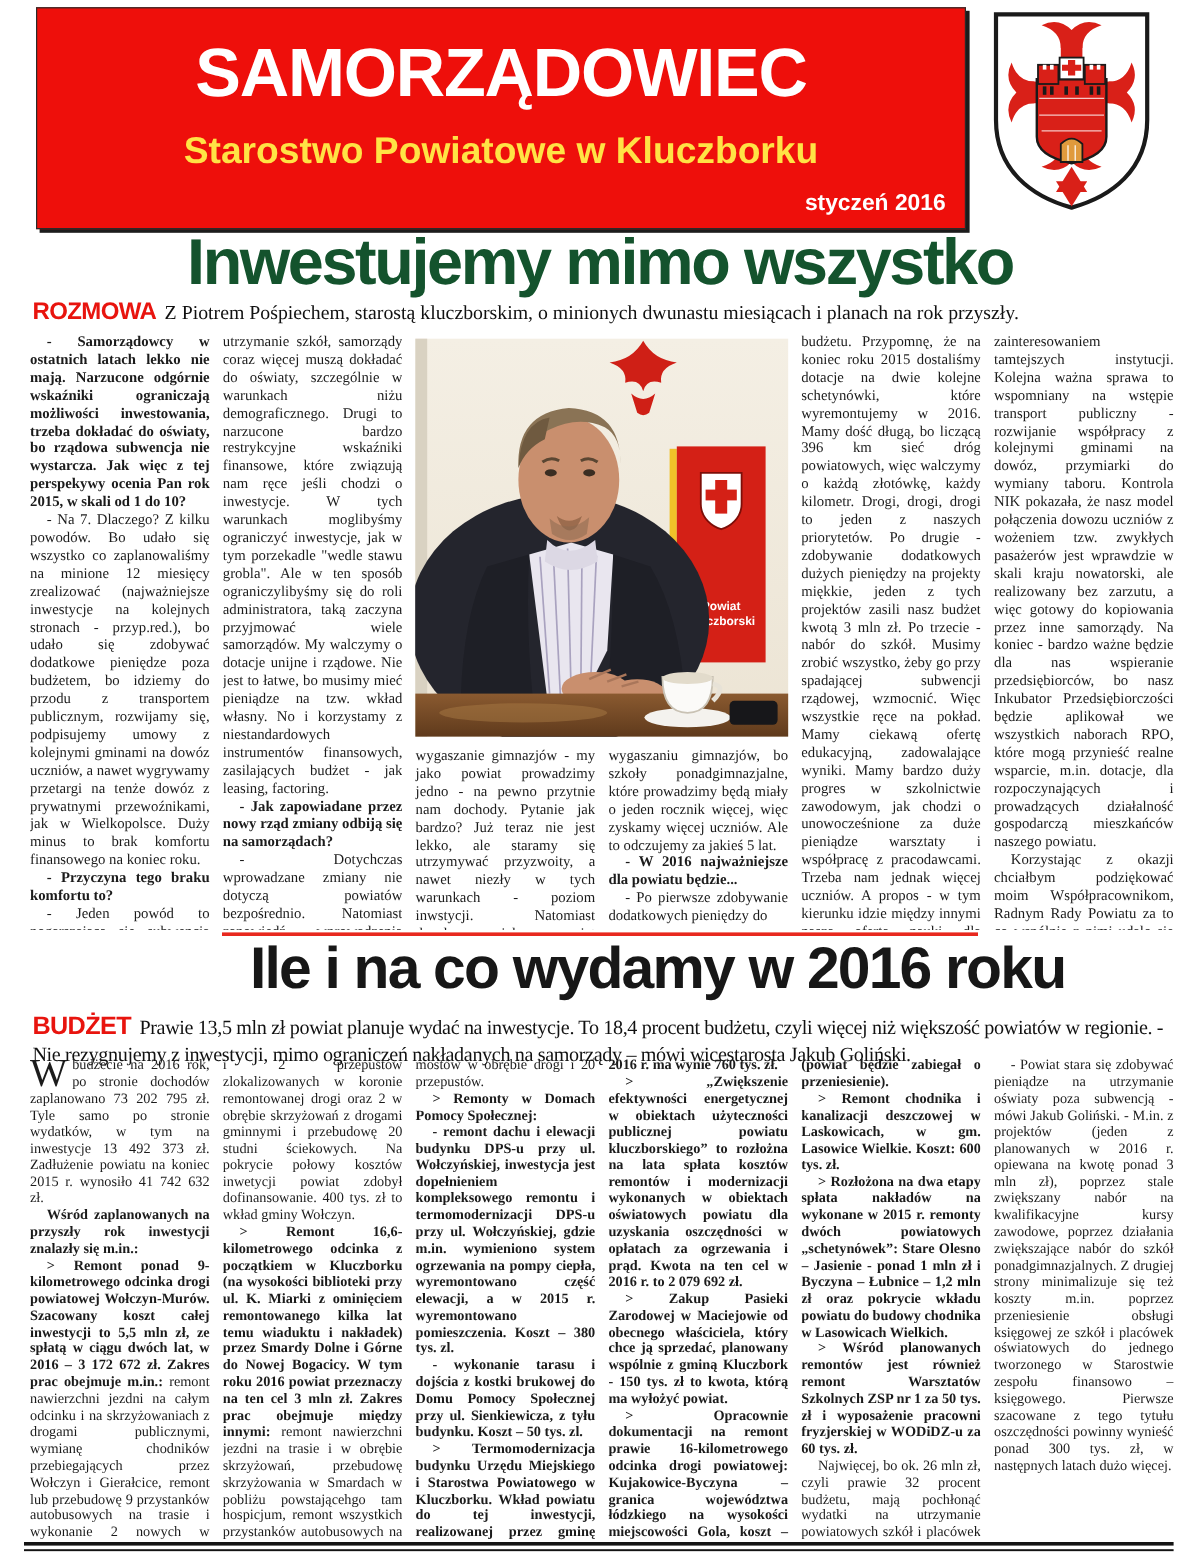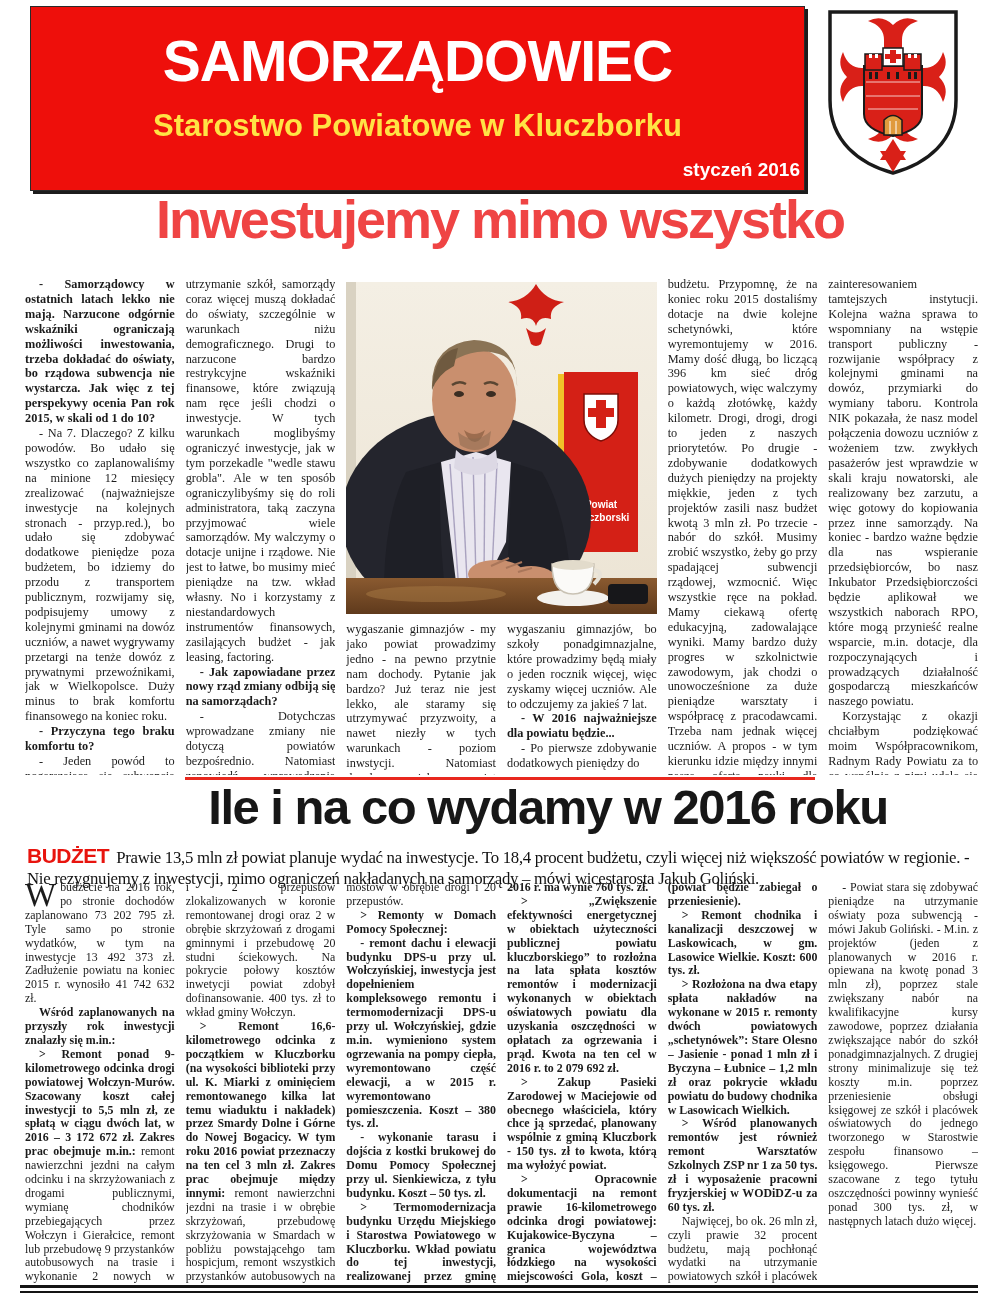--- a/index.html
+++ b/index.html
@@ -7,28 +7,28 @@
         font-family:"Liberation Serif",serif;color:#1b1b1b;}
 
   
   .masthead{position:absolute;left:30px;top:6px;width:773px;height:183px;
             background:#ee0f0b;border:1px solid #2a2a2a;box-shadow:3px 3px 0 #1c1c1c;
             text-align:center;}
   .mast-title{margin-top:26px;font-family:"Liberation Sans",sans-serif;font-weight:bold;
               color:#ffffff;font-size:57px;line-height:1;letter-spacing:-1px;}
   .mast-subtitle{margin-top:20px;font-family:"Liberation Sans",sans-serif;font-weight:bold;
                  color:#ffe345;font-size:31px;line-height:1;}
-  .mast-date{position:absolute;right:4px;bottom:9px;color:#ffffff;
+  .mast-date{position:absolute;right:16px;bottom:9px;color:#ffffff;
              font-family:"Liberation Sans",sans-serif;font-weight:bold;font-size:19px;}
   .coa{position:absolute;left:822px;top:8px;width:142px;height:170px;}
 
   
   .headline1{position:absolute;left:0;top:192px;width:1000px;margin:0;text-align:center;
              font-family:"Liberation Sans",sans-serif;font-weight:bold;font-size:54px;
-             letter-spacing:-2px;color:#ef4444;line-height:1;}
+             letter-spacing:-2px;color:#14532d;line-height:1;}
   .kicker-row{position:absolute;left:27px;top:249px;width:950px;font-size:16.5px;
               color:#111;white-space:nowrap;}
   .kicker{color:#e8140e;font-family:"Liberation Sans",sans-serif;font-weight:bold;
           font-size:20px;margin-right:7px;letter-spacing:-0.5px;}
 
   .rule-red{position:absolute;left:185px;top:777px;width:630px;height:3px;background:#e8281e;}
   .headline2{position:absolute;left:0;top:781px;width:1000px;margin:0;text-align:center;
              font-family:"Liberation Sans",sans-serif;font-weight:bold;font-size:49px;
              letter-spacing:-1.5px;color:#171717;line-height:1.1;padding-left:48px;}
   .budget-lead{position:absolute;left:27px;top:843px;width:951px;font-size:16.8px;
@@ -106,38 +106,41 @@
       <line x1="68" y1="113" x2="68" y2="126" stroke="#ffffff" stroke-width="1"></line>
       <line x1="74" y1="113" x2="74" y2="126" stroke="#ffffff" stroke-width="1"></line>
     </g>
     <g fill="#d92018">
       <polygon points="71,131 84,152 58,152"></polygon>
       <polygon points="71,164 58,143 84,143"></polygon>
     </g>
   </svg>
 
   <h1 class="headline1">Inwestujemy mimo wszystko</h1>
+  <div class="kicker-row">
+    <span class="kicker">ROZMOWA</span><span>Z Piotrem Pośpiechem, starostą kluczborskim, o minionych dwunastu miesiącach i planach na rok przyszły.</span>
+  </div>
 
   <div class="body-cols article1" id="article1-cols">
       <div class="col">
         <p><span class="bold">- Samorządowcy w ostatnich latach lekko nie mają. Narzucone odgórnie wskaźniki ograniczają możliwości inwestowania, trzeba dokładać do oświaty, bo rządowa subwencja nie wystarcza. Jak więc z tej perspekywy ocenia Pan rok 2015, w skali od 1 do 10?</span></p>
         <p><span>- Na 7. Dlaczego? Z kilku powodów. Bo udało się wszystko co zaplanowaliśmy na minione 12 miesięcy zrealizować (najważniejsze inwestycje na kolejnych stronach - przyp.red.), bo udało się zdobywać dodatkowe pieniędze poza budżetem, bo idziemy do przodu z transportem publicznym, rozwijamy się, podpisujemy umowy z kolejnymi gminami na dowóz uczniów, a nawet wygrywamy przetargi na tenże dowóz z prywatnymi przewoźnikami, jak w Wielkopolsce. Duży minus to brak komfortu finansowego na koniec roku.</span></p>
         <p><span class="bold">- Przyczyna tego braku komfortu to?</span></p>
         <p><span>- Jeden powód to pogarszająca się subwencja na</span></p>
       </div>
       <div class="col">
         <p class="ni"><span>utrzymanie szkół, samorządy coraz więcej muszą dokładać do oświaty, szczególnie w warunkach niżu demograficznego. Drugi to narzucone bardzo restrykcyjne wskaźniki finansowe, które związują nam ręce jeśli chodzi o inwestycje. W tych warunkach moglibyśmy ograniczyć inwestycje, jak w tym porzekadle "wedle stawu grobla". Ale w ten sposób ograniczylibyśmy się do roli administratora, taką zaczyna przyjmować wiele samorządów. My walczymy o dotacje unijne i rządowe. Nie jest to łatwe, bo musimy mieć pieniądze na tzw. wkład własny. No i korzystamy z niestandardowych instrumentów finansowych, zasilających budżet - jak leasing, factoring.</span></p>
         <p><span class="bold">- Jak zapowiadane przez nowy rząd zmiany odbiją się na samorządach?</span></p>
         <p><span>- Dotychczas wprowadzane zmiany nie dotyczą powiatów bezpośrednio. Natomiast zapowiedź wprowadzenia kwoty wolnej od podatku i</span></p>
       </div>
       <div class="col">
         <p class="ni"><span>wygaszanie gimnazjów - my jako powiat prowadzimy jedno - na pewno przytnie nam dochody. Pytanie jak bardzo? Już teraz nie jest lekko, ale staramy się utrzymywać przyzwoity, a nawet niezły w tych warunkach - poziom inwstycji. Natomiast docelowo jako powiat możemy skorzystać na</span></p>
       </div>
       <div class="col">
-        <p class="ni"><span>wygaszaniu gimnazjów, bo szkoły ponadgimnazjalne, które prowadzimy będą miały o jeden rocznik więcej, więc zyskamy więcej uczniów. Ale to odczujemy za jakieś 7 lat.</span></p>
+        <p class="ni"><span>wygaszaniu gimnazjów, bo szkoły ponadgimnazjalne, które prowadzimy będą miały o jeden rocznik więcej, więc zyskamy więcej uczniów. Ale to odczujemy za jakieś 5 lat.</span></p>
         <p><span class="bold">- W 2016 najważniejsze dla powiatu będzie...</span></p>
         <p><span>- Po pierwsze zdobywanie dodatkowych pieniędzy do</span></p>
       </div>
       <div class="col">
         <p class="ni"><span>budżetu. Przypomnę, że na koniec roku 2015 dostaliśmy dotacje na dwie kolejne schetynówki, które wyremontujemy w 2016. Mamy dość długą, bo liczącą 396 km sieć dróg powiatowych, więc walczymy o każdą złotówkę, każdy kilometr. Drogi, drogi, drogi to jeden z naszych priorytetów. Po drugie - zdobywanie dodatkowych dużych pieniędzy na projekty miękkie, jeden z tych projektów zasili nasz budżet kwotą 3 mln zł. Po trzecie - nabór do szkół. Musimy zrobić wszystko, żeby go przy spadającej subwencji rządowej, wzmocnić. Więc wszystkie ręce na pokład. Mamy ciekawą ofertę edukacyjną, zadowalające wyniki. Mamy bardzo duży progres w szkolnictwie zawodowym, jak chodzi o unowocześnione za duże pieniądze warsztaty i współpracę z pracodawcami. Trzeba nam jednak więcej uczniów. A propos - w tym kierunku idzie między innymi nasza oferta nauki dla uczniów z Kartą Polaka z Ukrainy, która spotkała się z</span></p>
       </div>
       <div class="col">
         <p class="ni"><span>zainteresowaniem tamtejszych instytucji. Kolejna ważna sprawa to wspomniany na wstępie transport publiczny - rozwijanie współpracy z kolejnymi gminami na dowóz, przymiarki do wymiany taboru. Kontrola NIK pokazała, że nasz model połączenia dowozu uczniów z wożeniem tzw. zwykłych pasażerów jest wprawdzie w skali kraju nowatorski, ale realizowany bez zarzutu, a więc gotowy do kopiowania przez inne samorządy. Na koniec - bardzo ważne będzie dla nas wspieranie przedsiębiorców, bo nasz Inkubator Przedsiębiorczości będzie aplikował we wszystkich naborach RPO, które mogą przynieść realne wsparcie, m.in. dotacje, dla rozpoczynających i prowadzących działalność gospodarczą mieszkańców naszego powiatu.</span></p>
         <p><span>Korzystając z okazji chciałbym podziękować moim Współpracownikom, Radnym Rady Powiatu za to co wspólnie z nimi udało się zrobić w roku ubiegłym.</span></p>
       </div>

